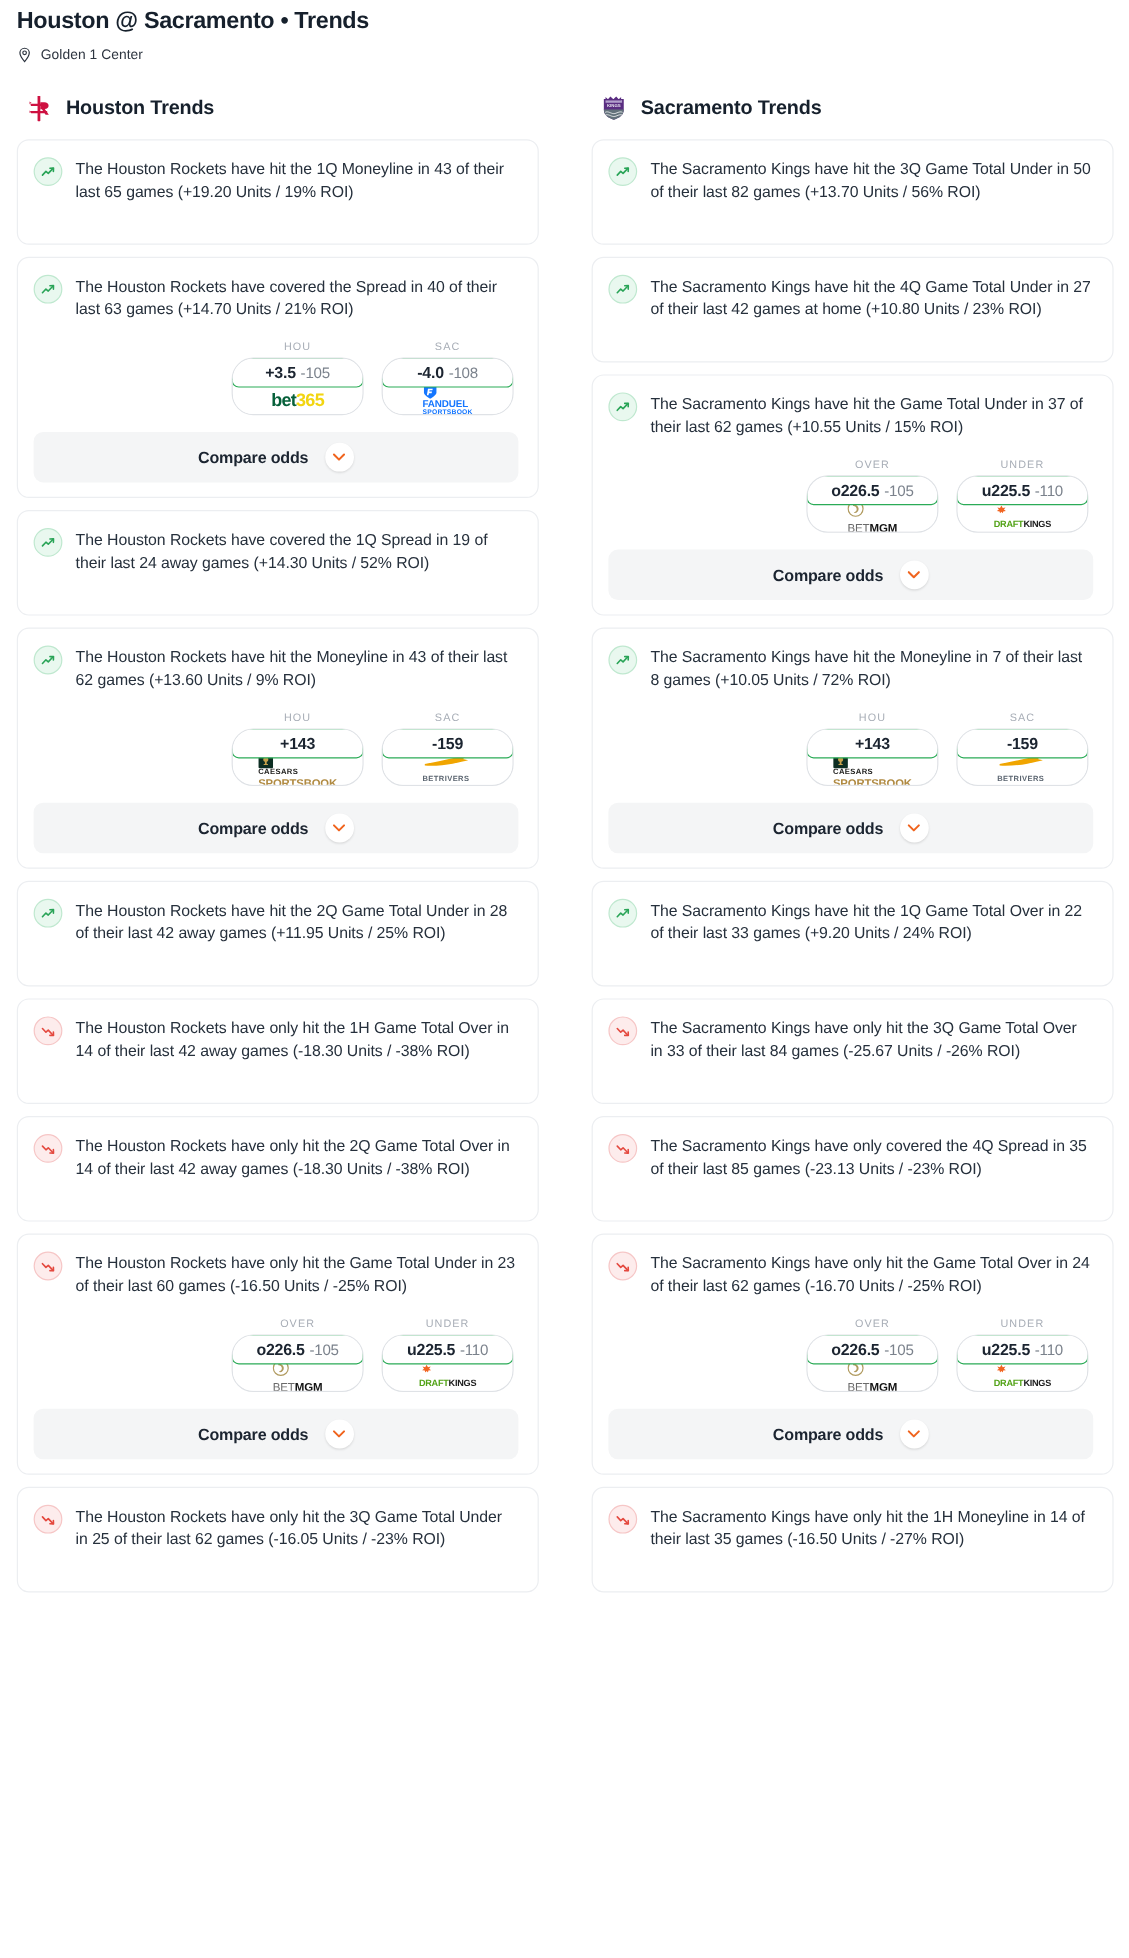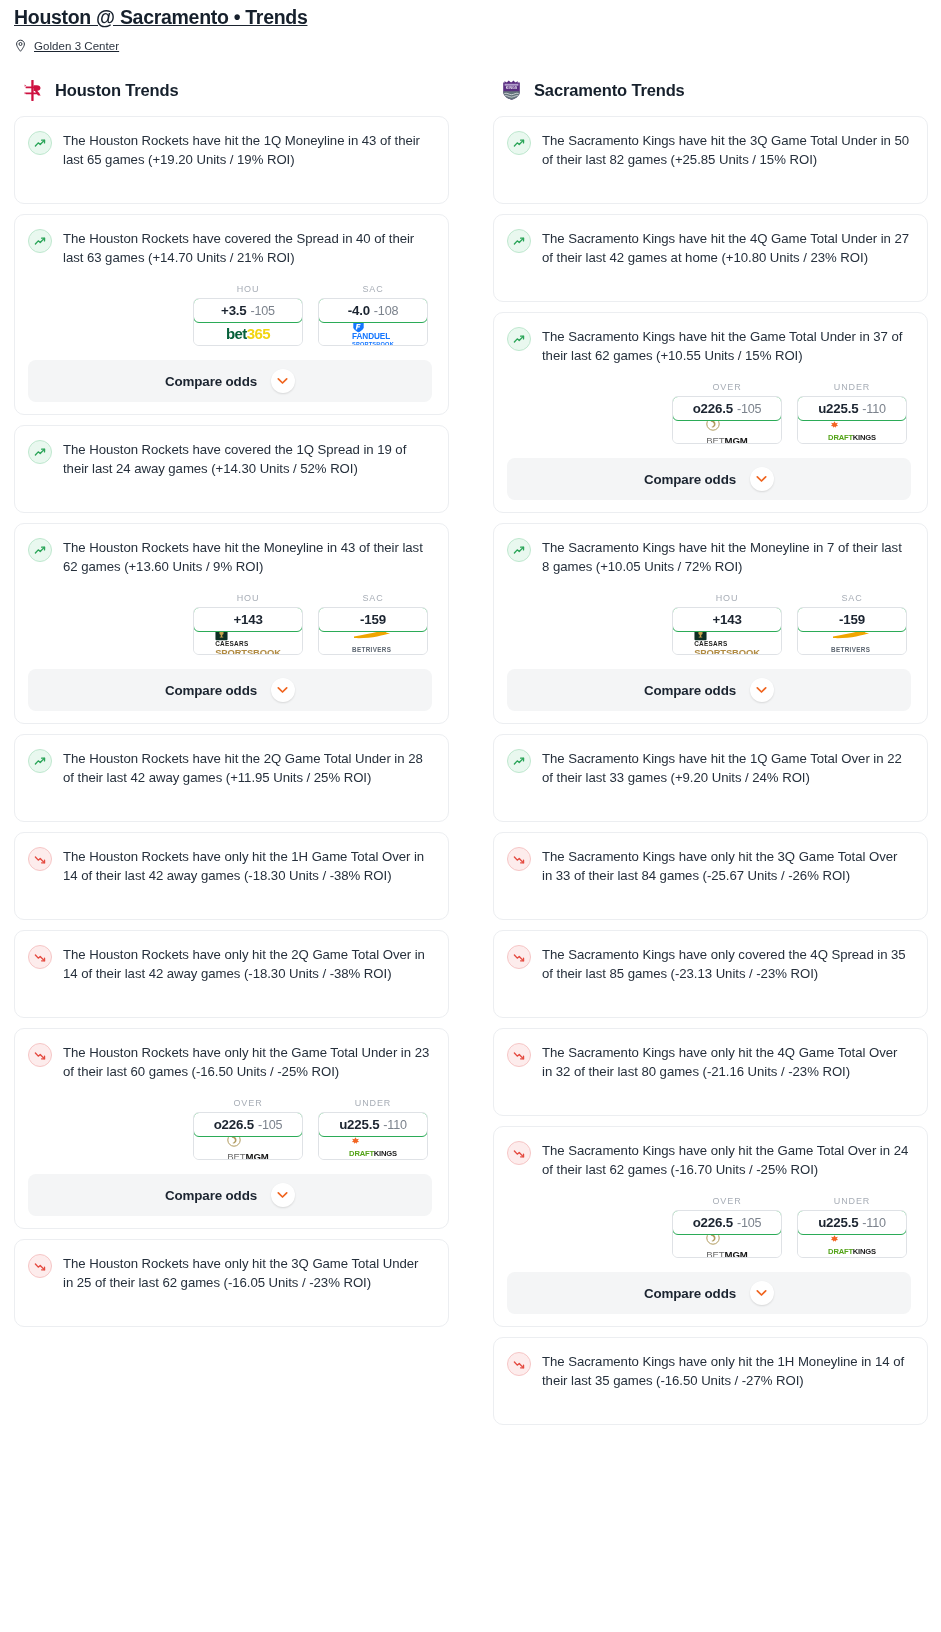--- a/index.html
+++ b/index.html
@@ -6,21 +6,21 @@
   html, body {
     width: 941px;
     background: #ffffff;
     font-family: "Liberation Sans", sans-serif;
     color: #1b2430;
     -webkit-font-smoothing: antialiased;
   }
   body { position: relative; width: 941px; min-height: 1632px; overflow: hidden; }
 
   
-  .page-header { padding: 4px 14px 0 14px; text-decoration: underline; }
+  .page-header { padding: 4px 14px 0 14px; }
   .page-title {
     font-size: 19.5px; font-weight: 700; letter-spacing: -0.3px;
     color: #16202c; line-height: 26px;
   }
   .venue-row { display: flex; align-items: center; gap: 7px; margin-top: 9px; }
   .venue-text { font-size: 11.5px; color: #2d3540; letter-spacing: 0.05px; }
   .pin-ico { width: 13px; height: 14px; display: block; }
 
   
   .columns { display: flex; gap: 44px; padding: 0 14px; margin-top: 22px; align-items: flex-start; }
@@ -56,21 +56,21 @@
   }
 
   
   .odds-wrap { display: flex; justify-content: flex-end; gap: 15px; margin-top: 17px; padding-right: 4px; }
   .odds-cell { width: 110px; }
   .odds-label {
     font-size: 9px; color: #a7adb6; text-align: center; letter-spacing: 0.9px;
     margin-bottom: 4px; font-weight: 400;
   }
   .odds-box {
-    border: 1px solid #dfe2e6; border-radius: 6px; overflow: hidden; background: #fff;
+    border: 1px solid #dfe2e6; border-radius: 18px; overflow: hidden; background: #fff;
   }
   .odds-value {
     border: 1px solid #2bab57; border-radius: 6px; margin: -1px;
     height: 25px; display: flex; align-items: center; justify-content: center;
     gap: 4px; background: #fff; position: relative; z-index: 1;
   }
   .odds-main { font-size: 13.3px; font-weight: 700; color: #1b2430; letter-spacing: -0.2px; }
   .odds-juice { font-size: 12.6px; color: #7b828c; letter-spacing: -0.2px; }
   .book-strip {
     height: 23px; display: flex; align-items: center; justify-content: center;
@@ -118,21 +118,21 @@
 
 <div class="page-header">
   <div class="page-title">Houston @ Sacramento • Trends</div>
   <div class="venue-row">
     <span class="pin-ico">
       <svg width="13" height="14" viewBox="0 0 13 14" fill="none">
         <path d="M6.5 1.2C4.3 1.2 2.6 2.9 2.6 5c0 2.9 3.9 7.3 3.9 7.3S10.4 7.9 10.4 5c0-2.1-1.7-3.8-3.9-3.8z" stroke="#2d3540" stroke-width="1" fill="none"></path>
         <circle cx="6.5" cy="5" r="1.5" stroke="#2d3540" stroke-width="1" fill="none"></circle>
       </svg>
     </span>
-    <span class="venue-text">Golden 3 Center</span>
+    <span class="venue-text">Golden 1 Center</span>
   </div>
 </div>
 
 <div class="columns" id="columns">
     <div class="col">
       <div class="col-head">
         <span class="team-logo"><svg width="25" height="25" viewBox="0 0 25 25">
             <g fill="#ce1141">
               <rect x="11.3" y="2" width="2.3" height="21" rx="0.4"></rect>
               <rect x="5.6" y="8.4" width="13.7" height="1.9" rx="0.5"></rect>
@@ -388,21 +388,21 @@
       </div>
       <div class="cards">
         <div class="card">
           <div class="trend-row">
             <span class="badge up">
               <svg width="13" height="13" viewBox="0 0 14 14" fill="none">
                 <path d="M1.5 9.6 L4.6 6.3 L6.7 8.1 L11 3.6" stroke="#29a457" stroke-width="1.45" stroke-linecap="round" stroke-linejoin="round"></path>
                 <path d="M8.2 3.4 L11.4 3.3 L11.3 6.4" stroke="#29a457" stroke-width="1.45" stroke-linecap="round" stroke-linejoin="round"></path>
               </svg>
             </span>
-            <span class="trend-text">The Sacramento Kings have hit the 3Q Game Total Under in 50 of their last 82 games (+25.85 Units / 15% ROI)</span>
+            <span class="trend-text">The Sacramento Kings have hit the 3Q Game Total Under in 50 of their last 82 games (+13.70 Units / 56% ROI)</span>
           </div>
         </div>
         <div class="card">
           <div class="trend-row">
             <span class="badge up">
               <svg width="13" height="13" viewBox="0 0 14 14" fill="none">
                 <path d="M1.5 9.6 L4.6 6.3 L6.7 8.1 L11 3.6" stroke="#29a457" stroke-width="1.45" stroke-linecap="round" stroke-linejoin="round"></path>
                 <path d="M8.2 3.4 L11.4 3.3 L11.3 6.4" stroke="#29a457" stroke-width="1.45" stroke-linecap="round" stroke-linejoin="round"></path>
               </svg>
             </span>
@@ -539,31 +539,20 @@
           <div class="trend-row">
             <span class="badge down">
               <svg width="13" height="13" viewBox="0 0 14 14" fill="none">
                 <path d="M1.5 4.4 L4.6 7.7 L6.7 5.9 L11 10.4" stroke="#e4493f" stroke-width="1.45" stroke-linecap="round" stroke-linejoin="round"></path>
                 <path d="M8.2 10.6 L11.4 10.7 L11.3 7.6" stroke="#e4493f" stroke-width="1.45" stroke-linecap="round" stroke-linejoin="round"></path>
               </svg>
             </span>
             <span class="trend-text">The Sacramento Kings have only covered the 4Q Spread in 35 of their last 85 games (-23.13 Units / -23% ROI)</span>
           </div>
         </div>
-        <div class="card">
-          <div class="trend-row">
-            <span class="badge down">
-              <svg width="13" height="13" viewBox="0 0 14 14" fill="none">
-                <path d="M1.5 4.4 L4.6 7.7 L6.7 5.9 L11 10.4" stroke="#e4493f" stroke-width="1.45" stroke-linecap="round" stroke-linejoin="round"></path>
-                <path d="M8.2 10.6 L11.4 10.7 L11.3 7.6" stroke="#e4493f" stroke-width="1.45" stroke-linecap="round" stroke-linejoin="round"></path>
-              </svg>
-            </span>
-            <span class="trend-text">The Sacramento Kings have only hit the 4Q Game Total Over in 32 of their last 80 games (-21.16 Units / -23% ROI)</span>
-          </div>
-        </div>
         <div class="card pad-bottom-sm">
           <div class="trend-row">
             <span class="badge down">
               <svg width="13" height="13" viewBox="0 0 14 14" fill="none">
                 <path d="M1.5 4.4 L4.6 7.7 L6.7 5.9 L11 10.4" stroke="#e4493f" stroke-width="1.45" stroke-linecap="round" stroke-linejoin="round"></path>
                 <path d="M8.2 10.6 L11.4 10.7 L11.3 7.6" stroke="#e4493f" stroke-width="1.45" stroke-linecap="round" stroke-linejoin="round"></path>
               </svg>
             </span>
             <span class="trend-text">The Sacramento Kings have only hit the Game Total Over in 24 of their last 62 games (-16.70 Units / -25% ROI)</span>
           </div>

